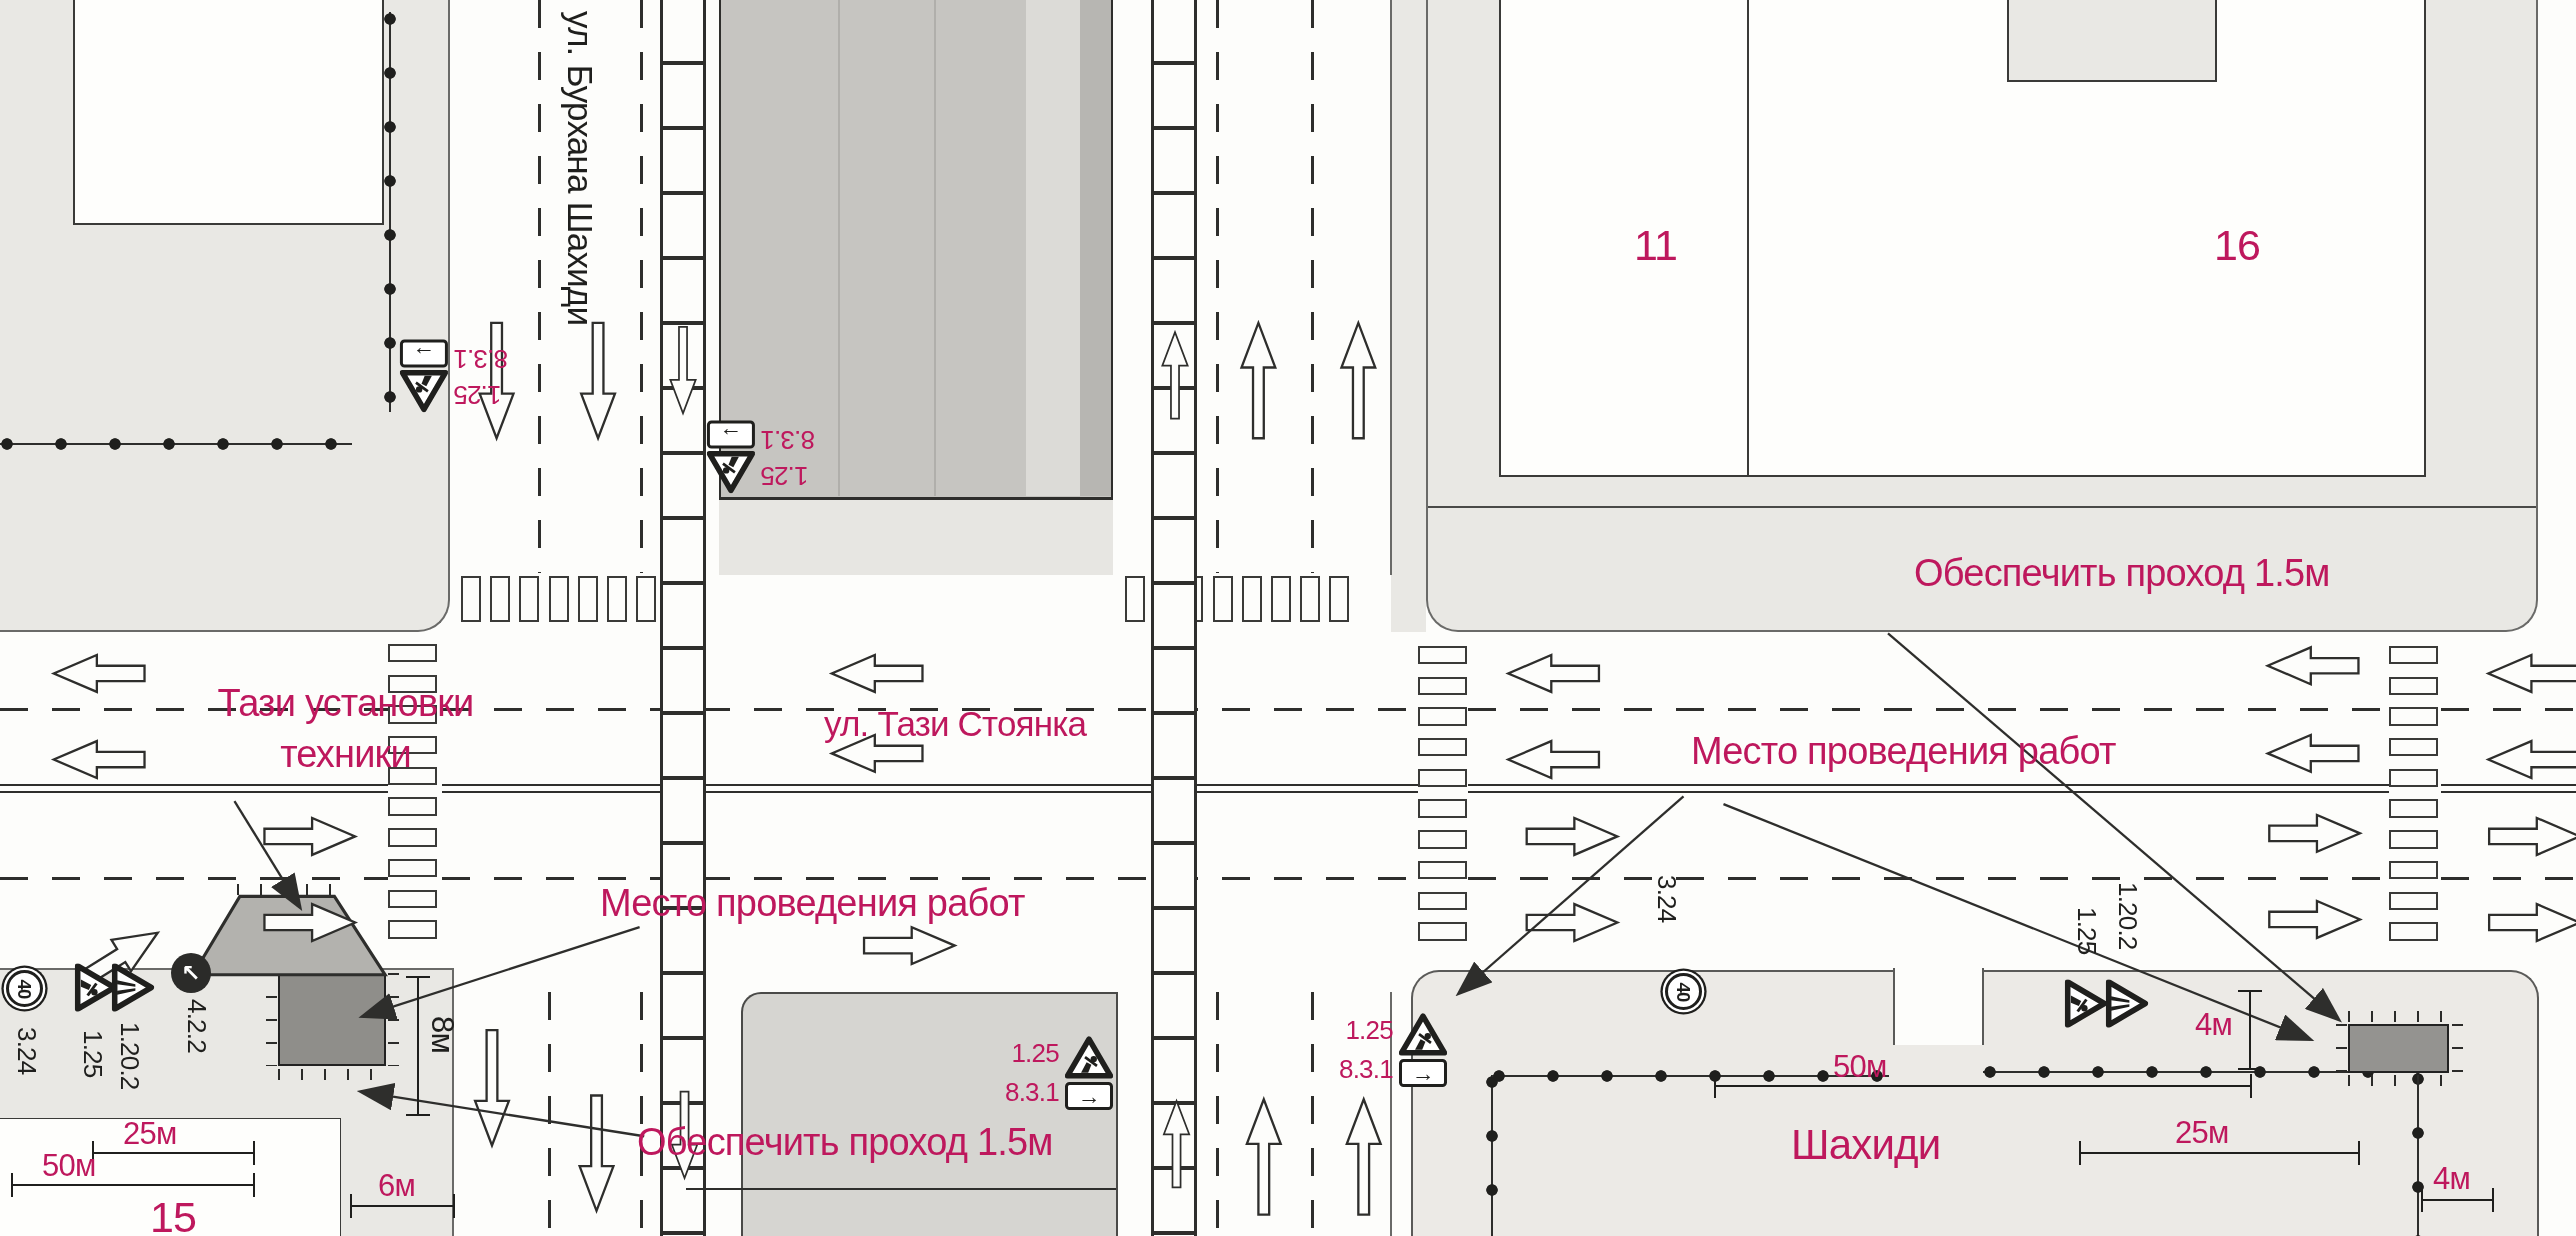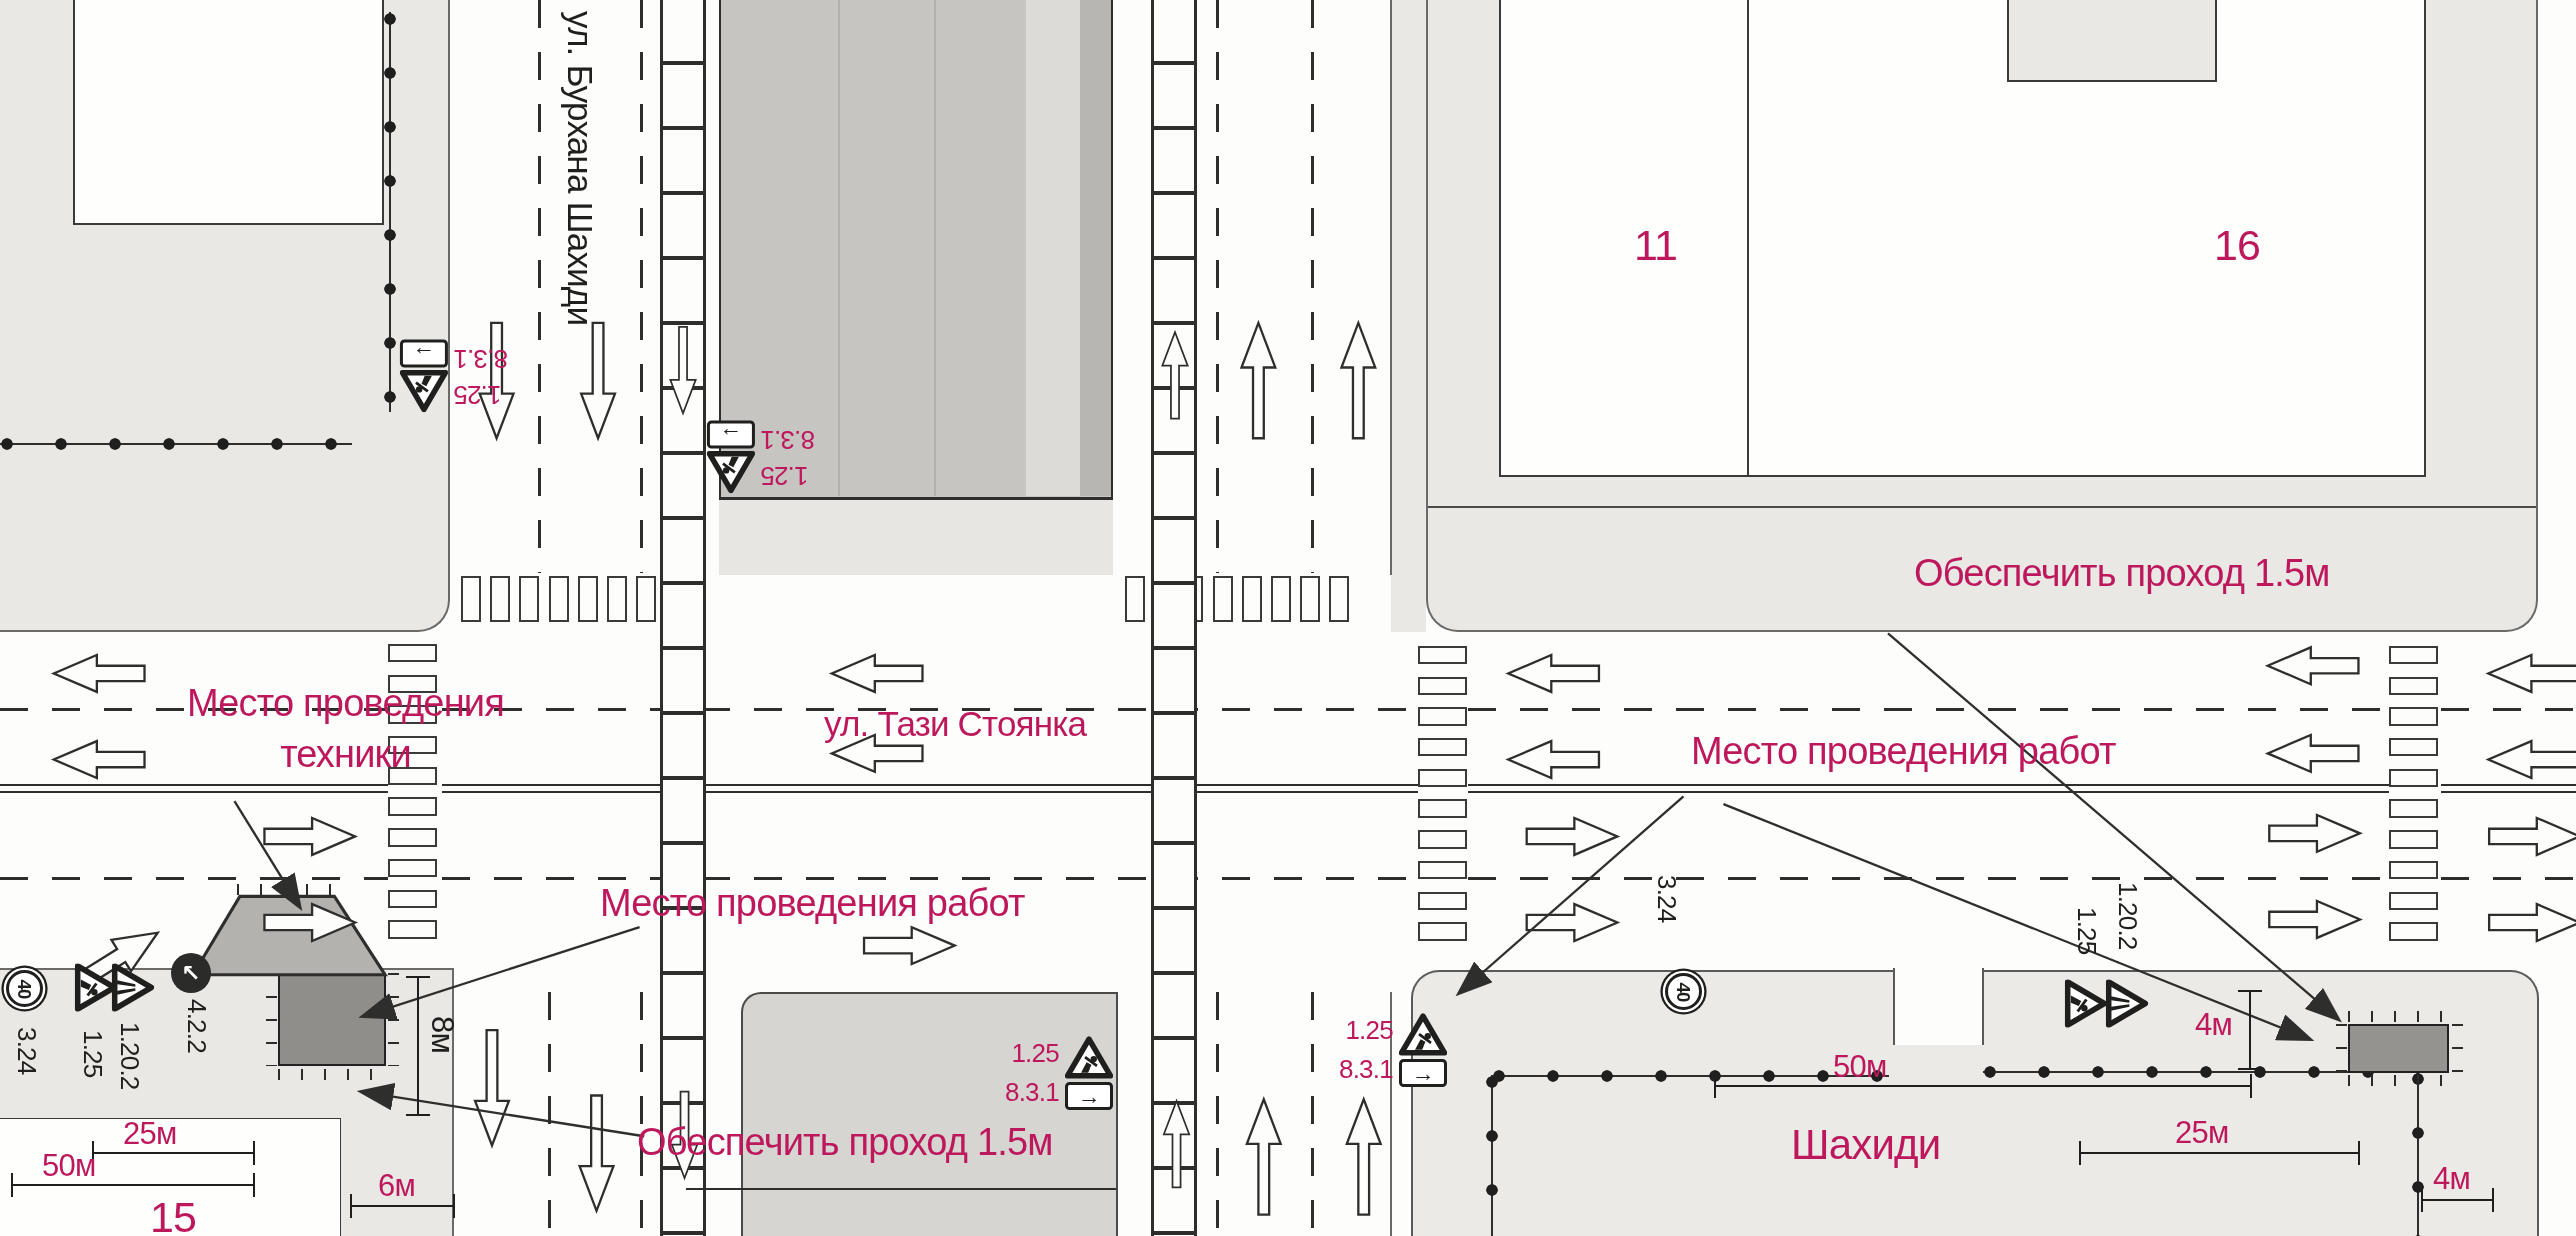--- a/index.html
+++ b/index.html
@@ -402,21 +402,21 @@
           </span>
         <div class="plate">
             <span>→</span>
           </div>
       </div>
     </div>
   </div>
 
   <div class="vlab" style="left:560px;top:10.8px;font-size:35px;">ул. Бурхана Шахиди</div>
   <div class="lab" style="left:824px;top:704px;font-size:35px;">ул. Тази Стоянка</div>
-  <div class="lab note" style="left:161px;top:678px;width:369px;white-space:normal;text-align:center;line-height:1.35;">Место проведения техники</div>
+  <div class="lab note" style="left:161px;top:678px;width:369px;white-space:normal;text-align:center;line-height:1.35;">Тази установки техники</div>
   <div class="lab note" style="left:600px;top:882px;">Место проведения работ</div>
   <div class="lab note" style="left:637px;top:1121px;">Обеспечить проход 1.5м</div>
   <div class="hline" style="left:686px;top:1188px;width:430px;"></div>
   <div class="lab note" style="left:1914px;top:552px;">Обеспечить проход 1.5м</div>
   <div class="lab note" style="left:1691px;top:730px;">Место проведения работ</div>
   <div class="lab" style="left:1791px;top:1121px;font-size:42px;">Шахиди</div>
   <div class="lab" style="left:1634px;top:221px;font-size:43px;">11</div>
   <div class="lab" style="left:2214px;top:221px;font-size:43px;">16</div>
   <div class="lab" style="left:150px;top:1193px;font-size:43px;">15</div>
 

